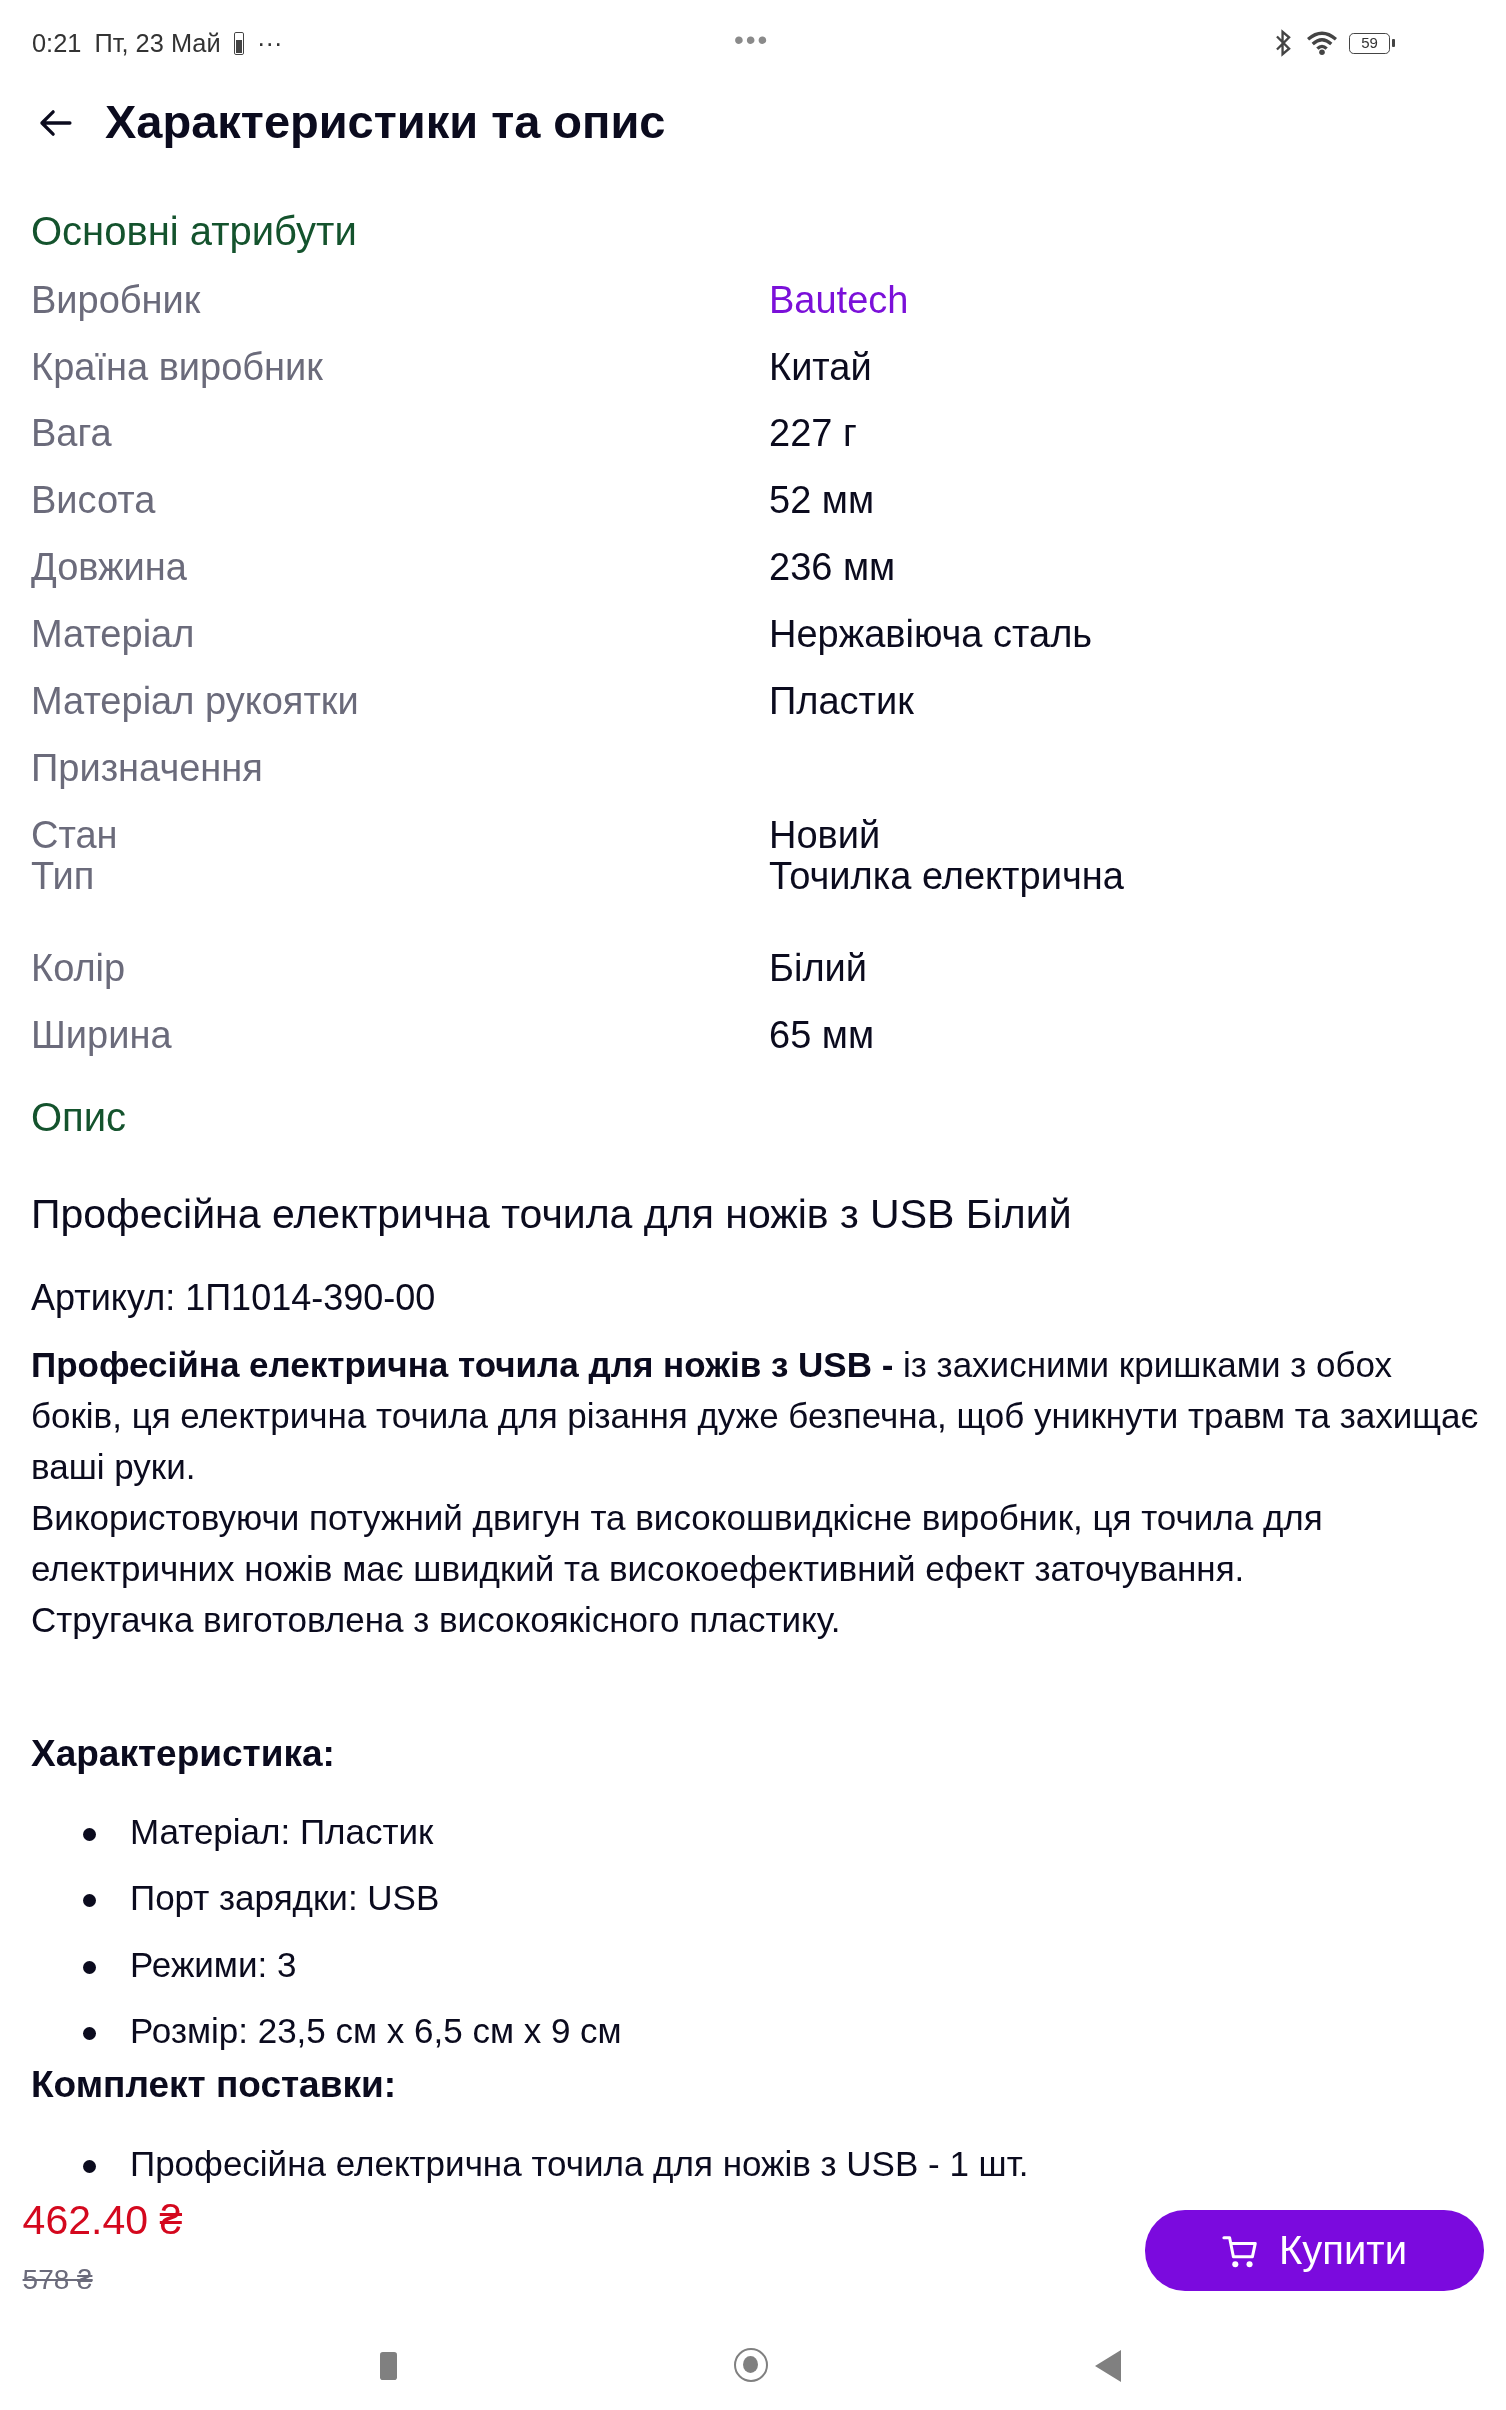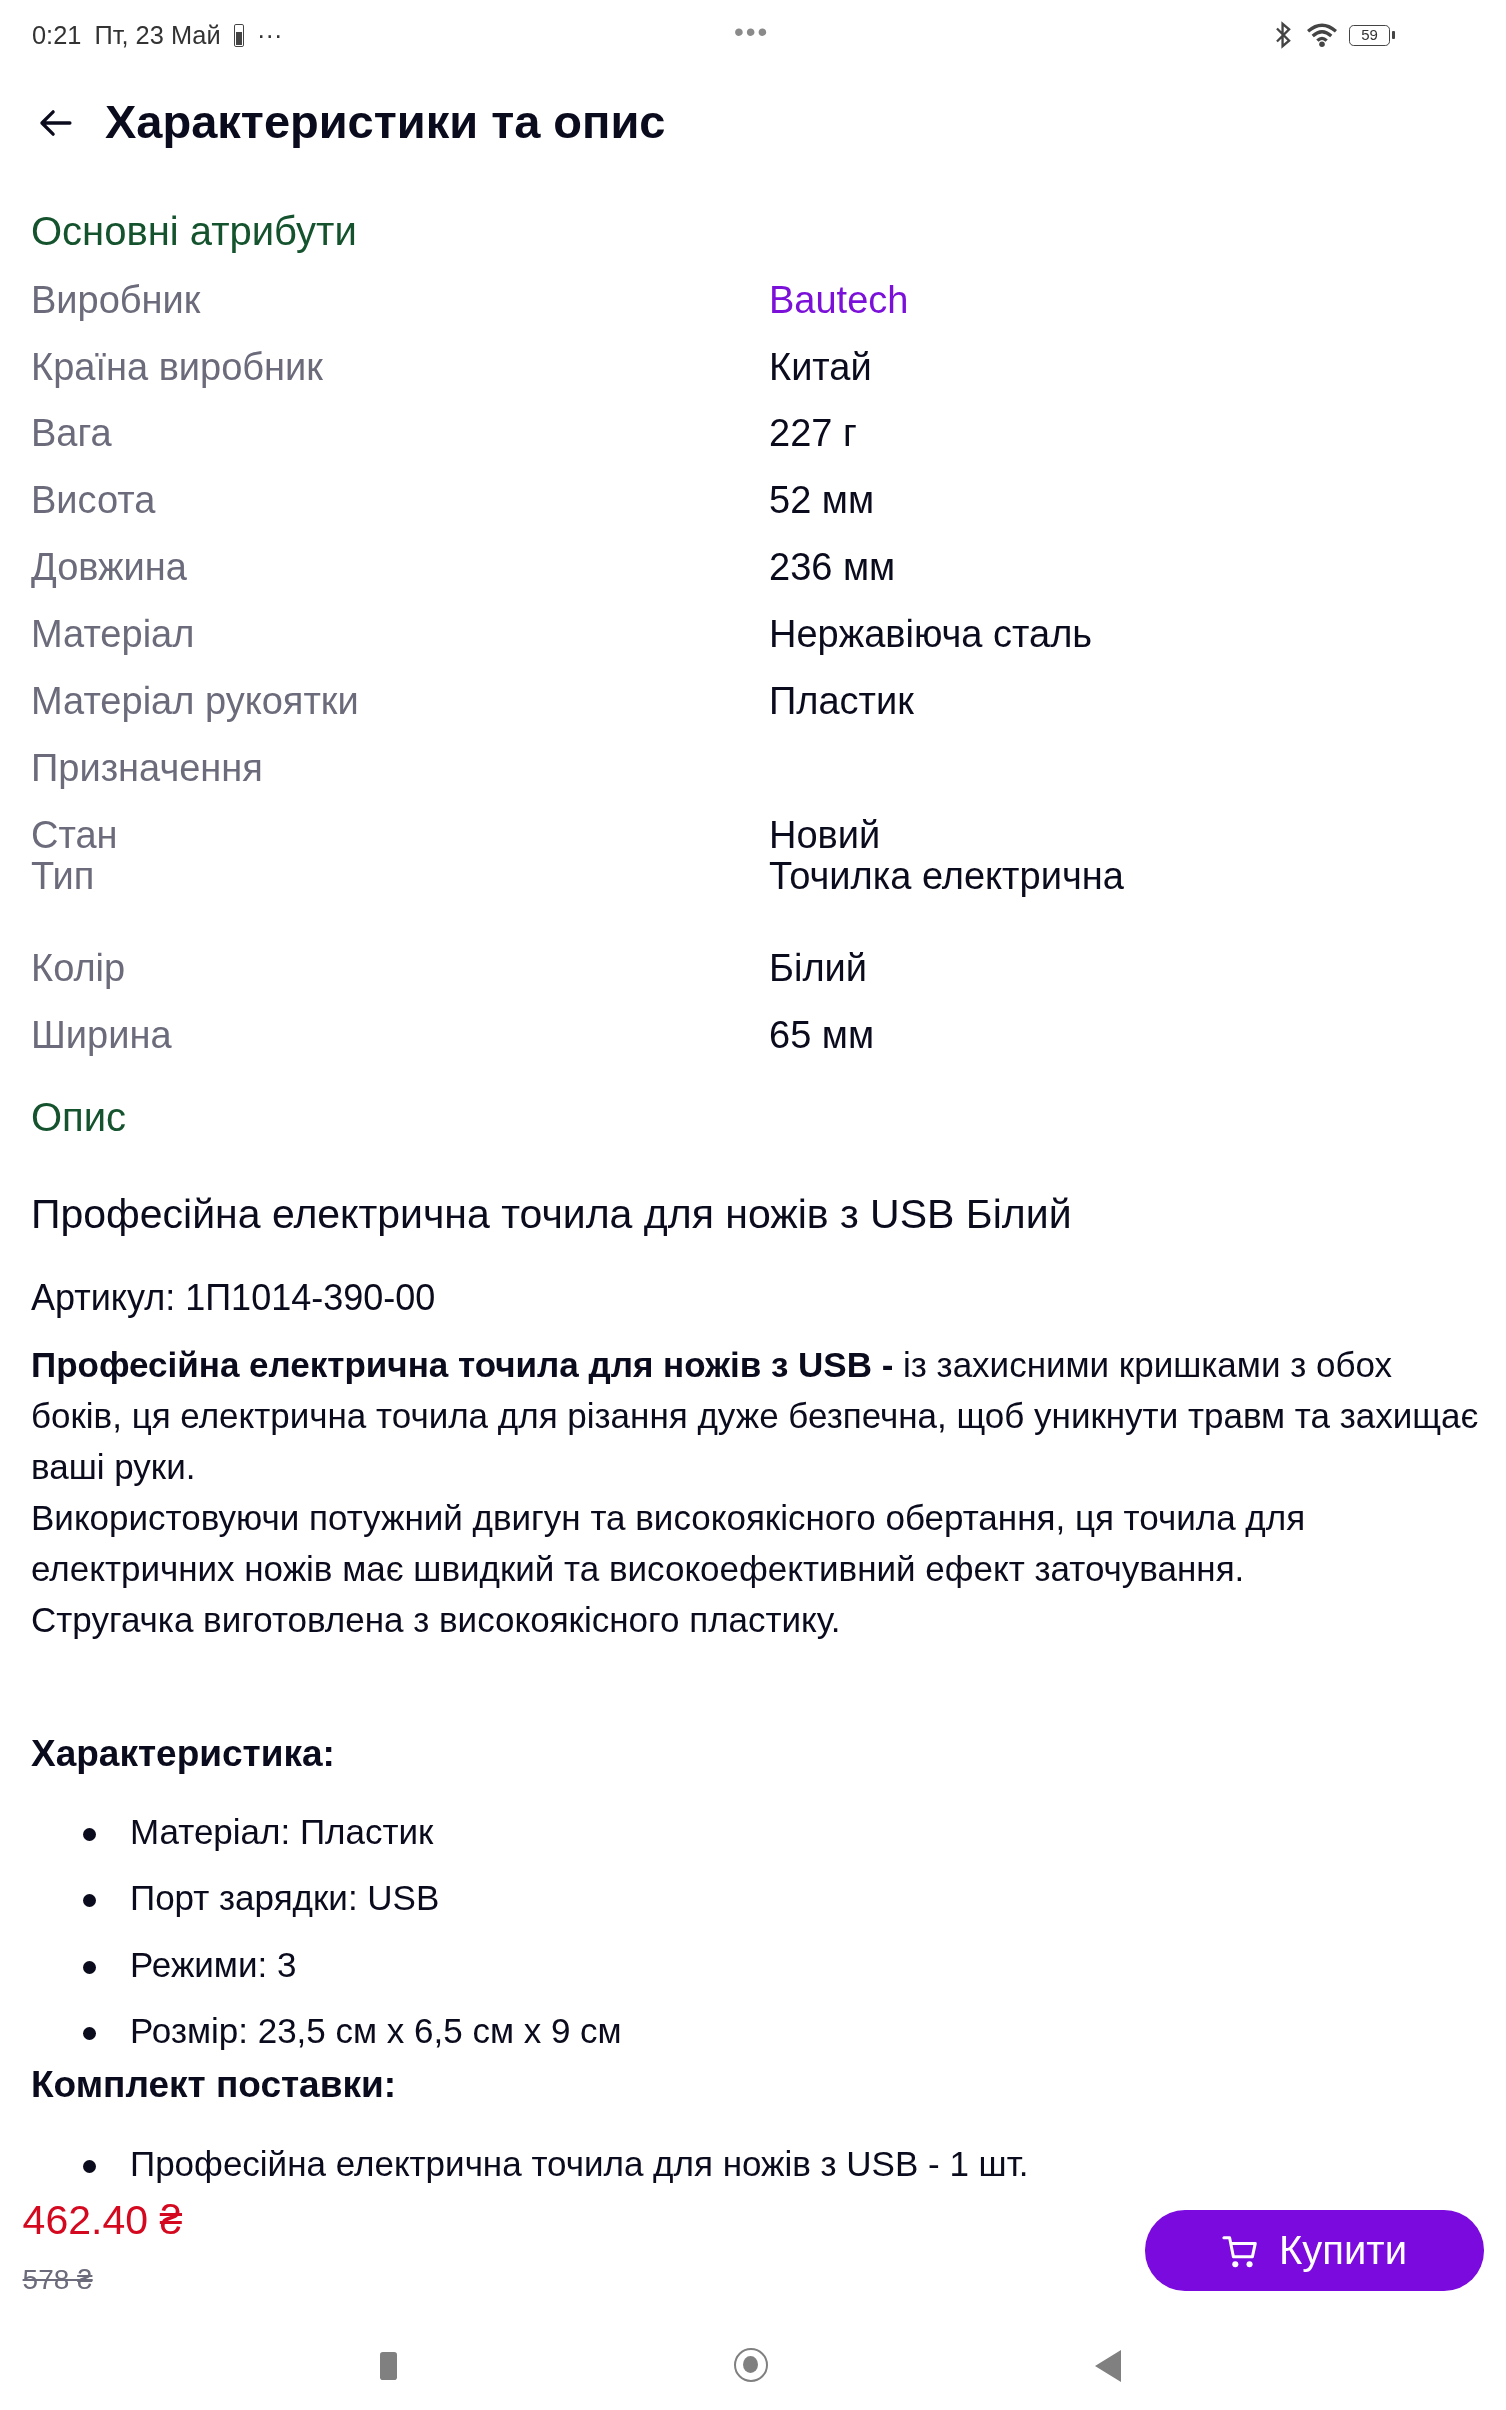--- a/index.html
+++ b/index.html
@@ -1,19 +1,19 @@
 <!DOCTYPE html>
 <html style="font-size:15px"><head>
 <meta charset="utf-8">
 <style>
   html, body { margin:0; padding:0; }
   body { width:1507px; height:2411px; background:#ffffff; position:relative; overflow:hidden;
          font-family:"Liberation Sans", "DejaVu Sans", sans-serif; color:#0b0b1e; }
   .abs { position:absolute; }
-  .status { top:8px; left:0; width:1428px; height:56px; font-size:25.4px; color:#333; }
+  .status { top:16px; left:0; width:1428px; height:56px; font-size:25.4px; color:#333; }
   .status .left { position:absolute; left:32px; top:13px; display:flex; align-items:center; gap:13px; }
   .status .center { position:absolute; left:734px; top:7.5px; font-size:28px; color:#8a8a8a; letter-spacing:1.9px; }
   .status .right { position:absolute; right:38px; top:13px; display:flex; align-items:center; gap:11.3px; }
   .batt-small { width:10.4px; height:22.6px; border:1.9px solid #444; border-radius:1.9px; position:relative; box-sizing:border-box; }
   .batt-small::after { content:""; position:absolute; left:0.9px; right:0.9px; bottom:0.9px; height:13px; background:#444; }
   .batt { width:41px; height:21px; border:1.9px solid #444; border-radius:4.7px; font-size:15px; text-align:center; line-height:18px; box-sizing:border-box; color:#333; position:relative; }
   .batt::after { content:""; position:absolute; right:-5.6px; top:5.6px; width:2.8px; height:7.5px; background:#444; border-radius:0.9px; }
   .header { top:85px; left:0; width:1507px; height:75px; }
   .back { position:absolute; left:28px; top:11.3px; width:53px; height:53px; display:flex; align-items:center; justify-content:center; }
   .title { position:absolute; left:105px; top:9.4px; font-size:47px; font-weight:bold; color:#0b0b1e; }
@@ -123,21 +123,21 @@
   <span class="k">Ширина</span>
   <span class="v">65 мм</span>
 </div>
 
 <div class="abs section-h" style="top:1095px">Опис</div>
 <div class="abs prod-title">Професійна електрична точила для ножів з USB Білий</div>
 <div class="abs sku">Артикул: 1П1014-390-00</div>
 
 <div class="abs desc">
   <b>Професійна електрична точила для ножів з USB - </b><span> із захисними кришками з обох боків, ця електрична точила для різання дуже безпечна, щоб уникнути травм та захищає ваші руки.</span><br>
-  <span>Використовуючи потужний двигун та високоякісного обертання, ця точила для електричних ножів має швидкий та високоефективний ефект заточування.</span><br>
+  <span>Використовуючи потужний двигун та високошвидкісне виробник, ця точила для електричних ножів має швидкий та високоефективний ефект заточування.</span><br>
   <span>Стругачка виготовлена з високоякісного пластику.</span>
 </div>
 
 <div class="abs sub-h" style="top:1733px">Характеристика:</div>
 <div class="abs bullet" style="top:1798px"><span>Матеріал: Пластик</span></div>
 <div class="abs bullet" style="top:1864px"><span>Порт зарядки: USB</span></div>
 <div class="abs bullet" style="top:1931px"><span>Режими: 3</span></div>
 <div class="abs bullet" style="top:1997px"><span>Розмір: 23,5 см х 6,5 см х 9 см</span></div>
 
 <div class="abs sub-h" style="top:2064px">Комплект поставки:</div>

